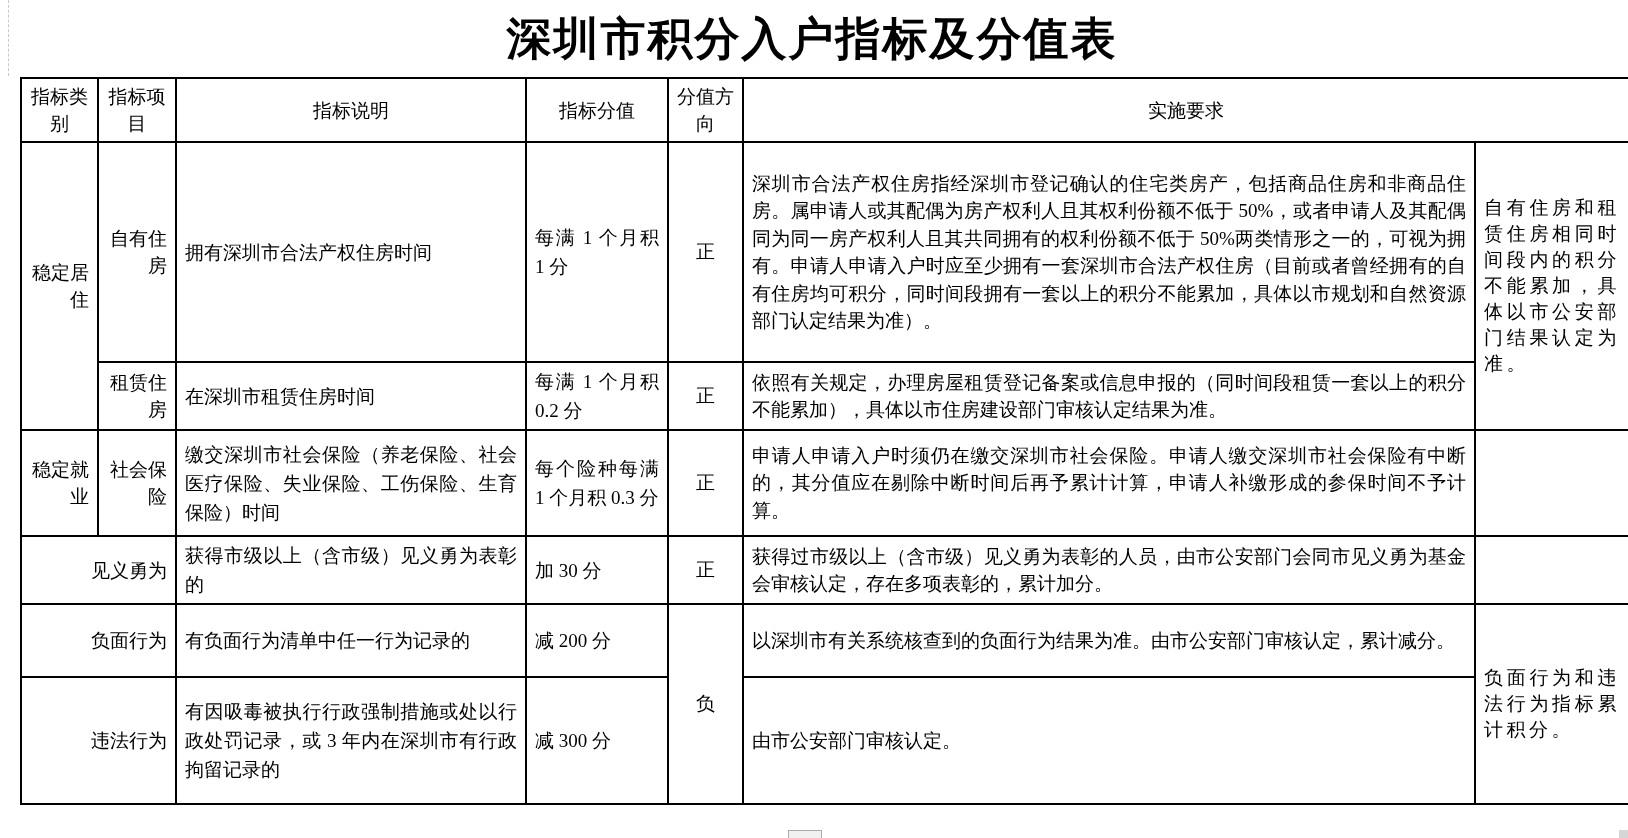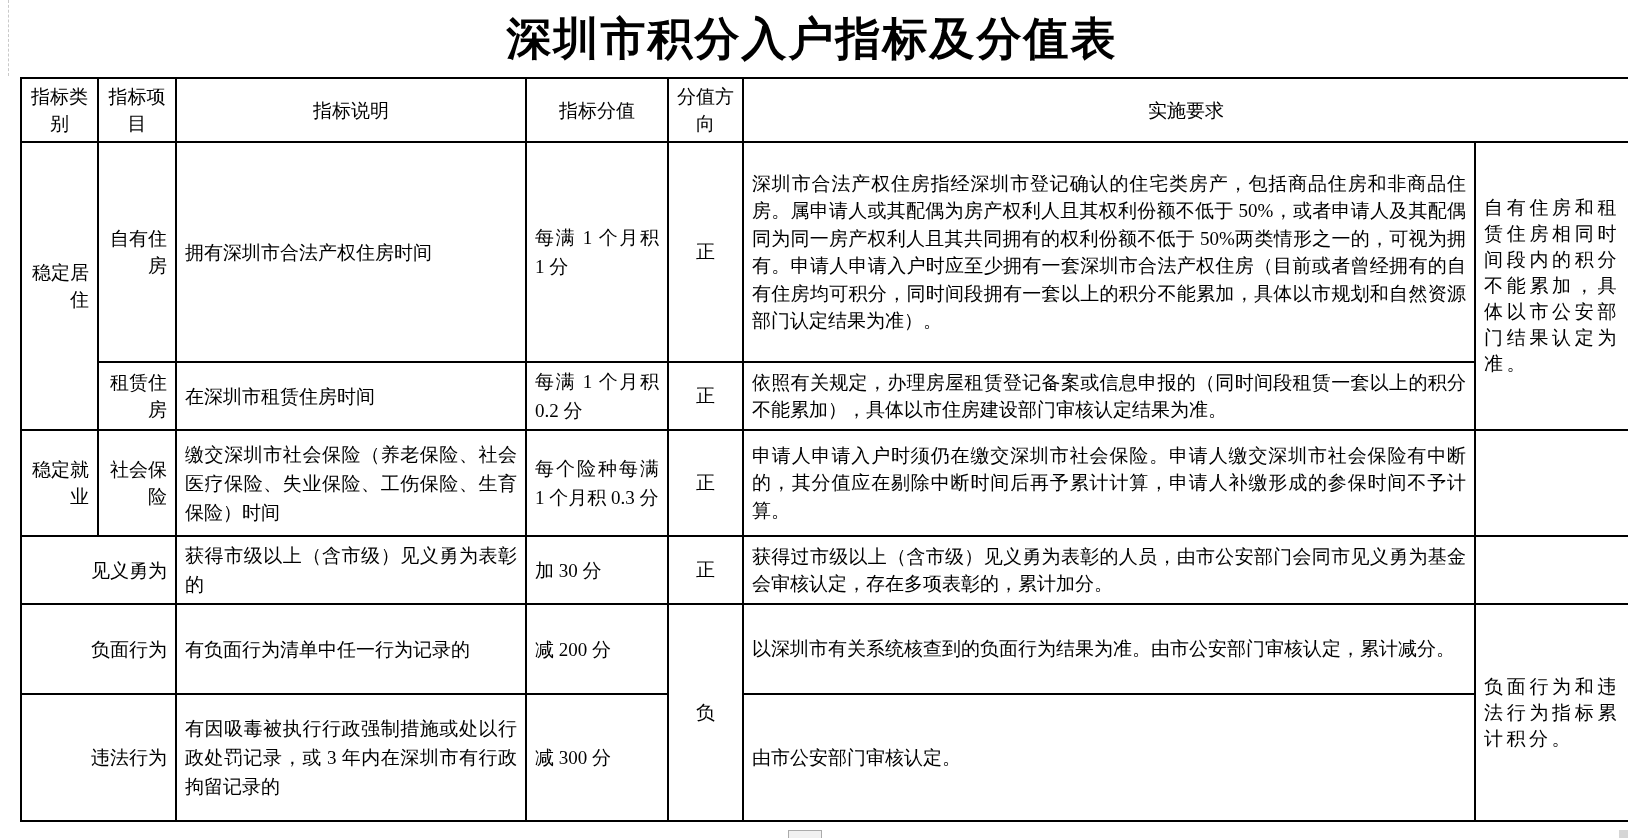--- a/index.html
+++ b/index.html
@@ -38,21 +38,21 @@
   .c-desc{text-align:justify;padding-left:18px;padding-right:14px;line-height:29px;}
   .c-score{text-align:justify;padding-left:12px;padding-right:12px;line-height:29px;}
   .c-dir{text-align:center;}
   .c-req{text-align:justify;padding-left:10px;padding-right:10px;line-height:27.5px;}
   .c-note{text-align:justify;letter-spacing:3.5px;padding-left:10px;padding-right:8px;line-height:26px;}
   tr.h-header{height:63px;}
   tr.h-r1{height:220px;}
   tr.h-r2{height:66px;margin-top:18px;}
   tr.h-r3{height:106px;}
   tr.h-r4{height:64px;}
-  tr.h-r5{height:90px;}
+  tr.h-r5{height:73px;}
   tr.h-r6{height:127px;}
   .scroll-thumb{
     position:absolute;left:788px;top:830px;width:34px;height:8px;
     background:#f1f1f1;border:1px solid #ababab;border-bottom:none;
     box-sizing:border-box;
   }
   .scroll-corner{
     position:absolute;left:1619px;top:830px;width:9px;height:8px;
     background:#d6d6d6;
   }

